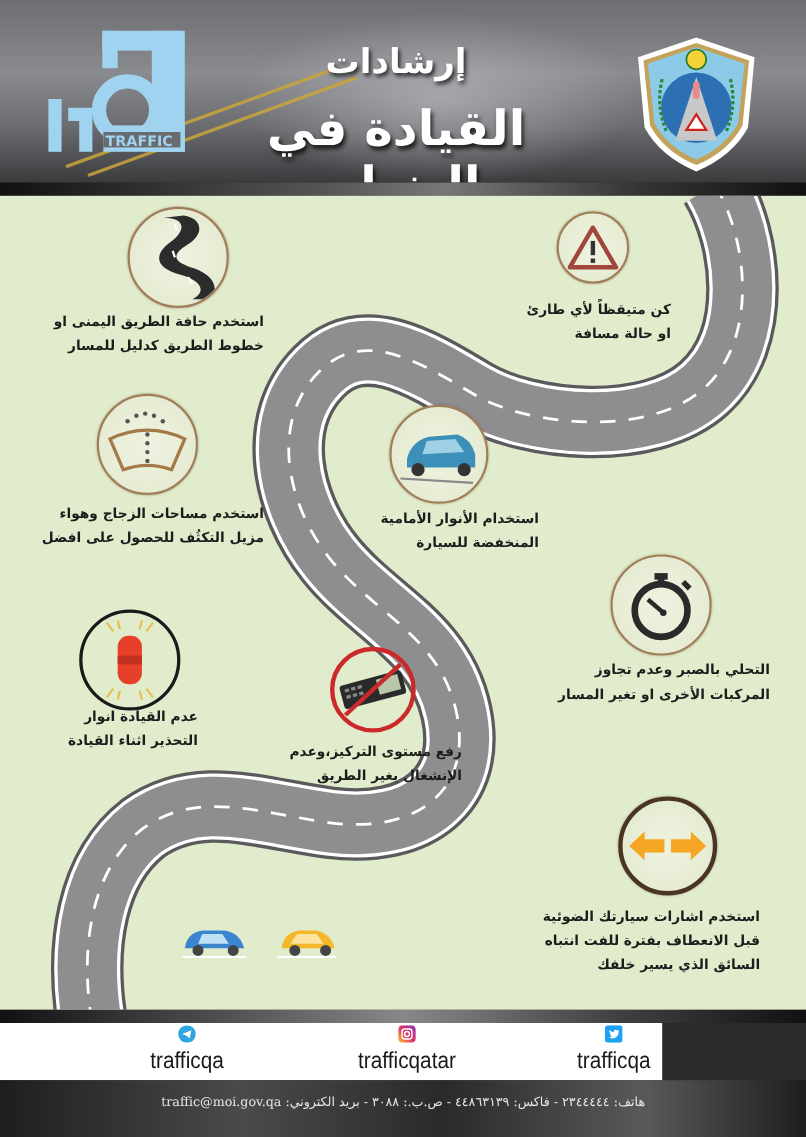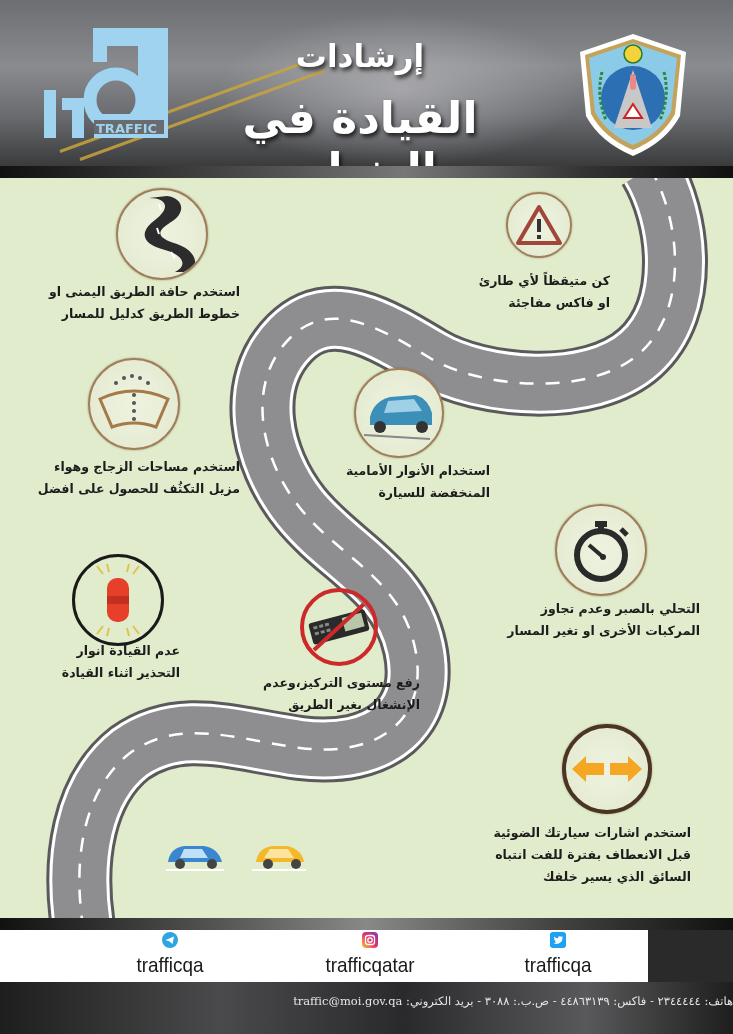--- a/index.html
+++ b/index.html
@@ -54,31 +54,31 @@
     border: 2px solid #a07e5a; box-shadow: 0 0 2px rgba(90,60,30,.5);
     display: flex; align-items: center; justify-content: center; overflow: hidden;
   }
 
   
   .footer-bar {
     position: absolute; left: 0; top: 918px; width: 733px; height: 12px;
     background: linear-gradient(90deg, #111 0%, #555 30%, #888 50%, #444 75%, #111 100%);
   }
   .social {
-    position: absolute; left: 0; top: 930px; width: 648px; height: 52px; background: #ffffff; text-decoration: underline;
+    position: absolute; left: 0; top: 930px; width: 602px; height: 52px; background: #ffffff; text-decoration: underline;
   }
   .social-item { position: absolute; top: 2px; width: 160px; text-align: center; }
   .social-item .ico { display: block; margin: 0 auto; width: 16px; height: 16px; }
   .social-item .handle { display: block; font-family: "Liberation Sans", sans-serif; font-size: 21px; color: #1a1a1a; line-height: 26px; margin-top: 4px; transform: scaleX(0.9); }
   .contact {
     position: absolute; left: 0; top: 982px; width: 733px; height: 52px;
     background: linear-gradient(90deg, #1e1e1e 0%, #4a4a4c 30%, #2a2a2c 55%, #59595b 80%, #1e1e1e 100%);
   }
   .contact-text {
-    position: absolute; left: 0; width: 733px; top: 12px; color: #e6e6e6;
+    position: absolute; left: 0; width: 733px; top: 12px; text-align: center; color: #e6e6e6;
     font-family: "DejaVu Serif", serif; font-size: 11.5px; direction: rtl;
   }
 </style>
 </head>
 <body>
 
 <div class="header">
   <div class="fog"></div>
   <div class="road-line"></div>
   <div class="road-line l2"></div>
@@ -140,21 +140,21 @@
   <div class="icon-circle" style="left:506px; top:14px; width:66px; height:66px;">
     <svg width="48" height="42" viewBox="0 0 48 42">
       <path d="M24 3 L45 39 L3 39 Z" fill="none" stroke="#a0463a" stroke-width="4" stroke-linejoin="round"></path>
       <rect x="22" y="15" width="4" height="13" fill="#333"></rect>
       <rect x="22" y="31" width="4" height="4" fill="#333"></rect>
     </svg>
   </div>
   <div class="tip" style="left:440px; top:92px; width:170px;">
     <div class="tip-text">
       <span>كن متيقظاً لأي طارئ</span>
-      <span>او فاكس مفاجئة</span>
+      <span>او حالة مسافة</span>
     </div>
   </div>
 
   <div class="icon-circle" style="left:88px; top:180px; width:92px; height:92px;">
     <svg width="80" height="70" viewBox="0 0 80 70">
       <path d="M6 30 Q40 14 74 30 L62 58 Q40 50 18 58 Z" fill="none" stroke="#a57a48" stroke-width="3"></path>
       <g fill="#555">
         <circle cx="22" cy="14" r="2"></circle>
           <circle cx="30" cy="9" r="2"></circle>
           <circle cx="38" cy="7" r="2"></circle>

